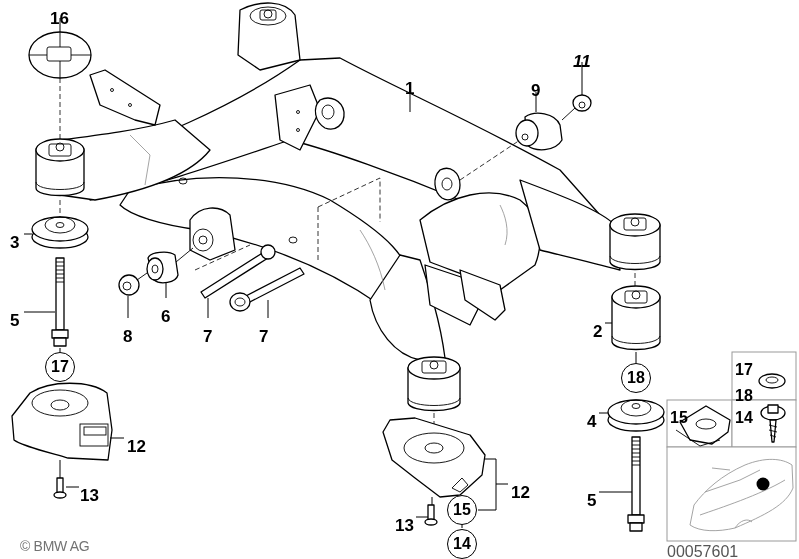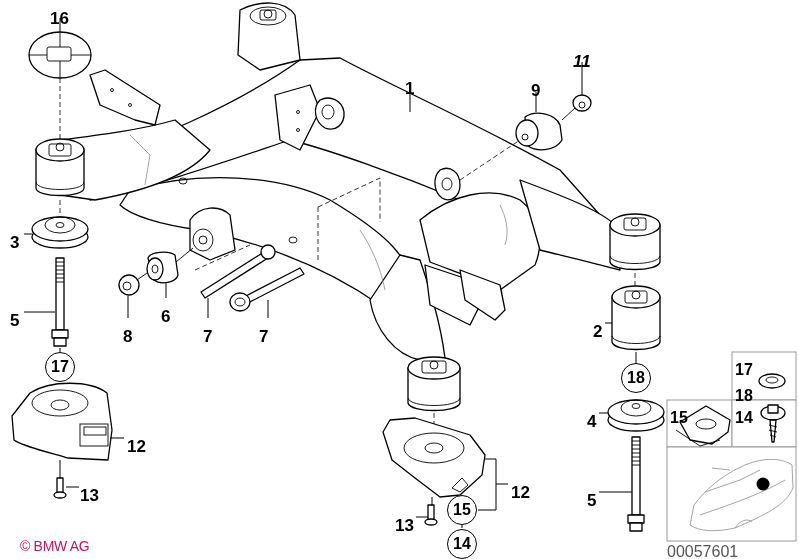--- a/index.html
+++ b/index.html
@@ -1,20 +1,20 @@
 <!DOCTYPE html>
 <html><head>
 <meta charset="utf-8">
 <style>
   html, body { margin:0; padding:0; background:#ffffff; }
   body { width:799px; height:559px; position:relative; overflow:hidden; font-family:"Liberation Sans", sans-serif; }
   #diagram { position:absolute; left:0; top:0; width:799px; height:559px; }
   .lbl { position:absolute; font-family:"Liberation Sans", sans-serif; font-weight:bold; font-size:17px; color:#000; line-height:1; cursor:pointer;margin-top:8px; }
   .circ { position:absolute; width:30px; height:30px; border:1.6px solid #000; border-radius:50%; box-sizing:border-box; display:flex; align-items:center; justify-content:center; font-weight:bold; font-size:16px; background:#fff; cursor:pointer; }
-  .copyright { position:absolute; left:20px; top:538px; font-size:14px; color:#be185d; font-family:"Liberation Sans", sans-serif; letter-spacing:-0.3px; }
+  .copyright { position:absolute; left:20px; top:538px; font-size:14px; color:#737373; font-family:"Liberation Sans", sans-serif; letter-spacing:-0.3px; }
   .ref { position:absolute; left:667px; top:543px; font-size:16px; color:#555; font-family:"Liberation Sans", sans-serif; }
   .ptline { stroke:#000; stroke-width:1; fill:none; }
   .part { fill:#fff; stroke:#000; stroke-width:1.3; stroke-linejoin:round; }
   .thin { fill:none; stroke:#000; stroke-width:0.9; }
   .grey { fill:none; stroke:#9a9a9a; stroke-width:0.9; }
   .dash { fill:none; stroke:#000; stroke-width:0.8; stroke-dasharray:5 3; }
   .box { fill:#fff; stroke:#999; stroke-width:1; }
 </style>
 </head>
 <body>

